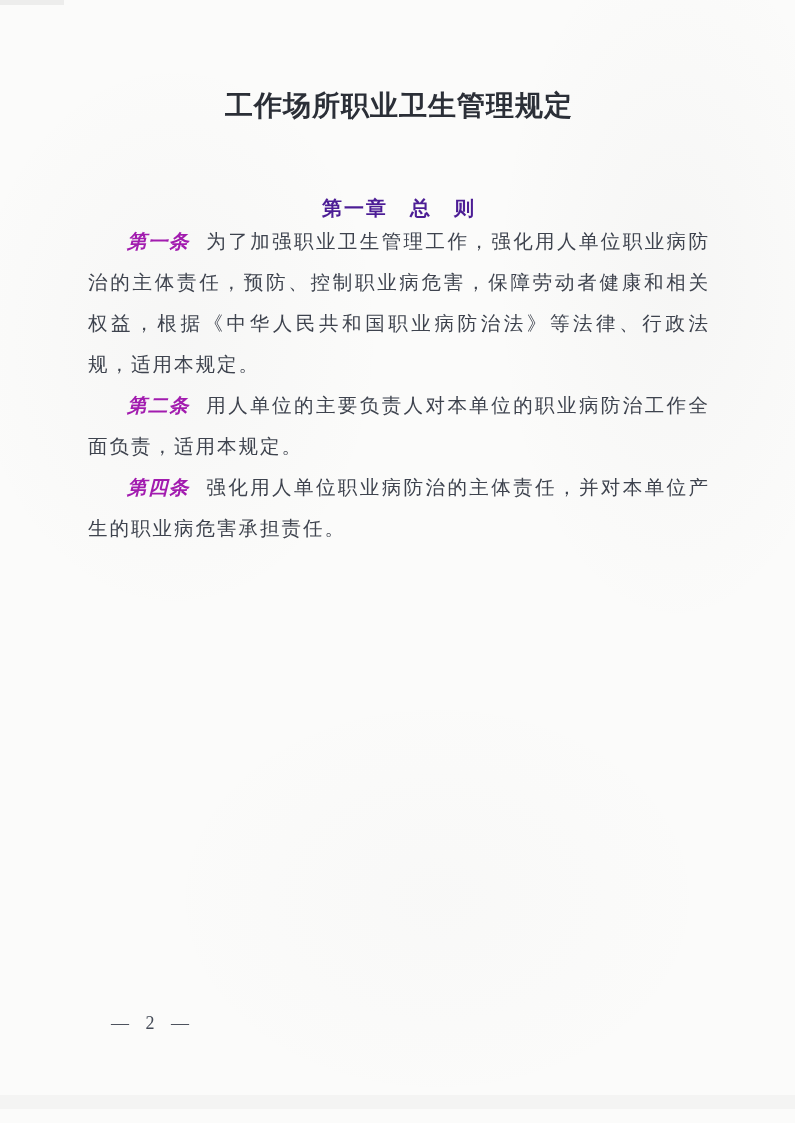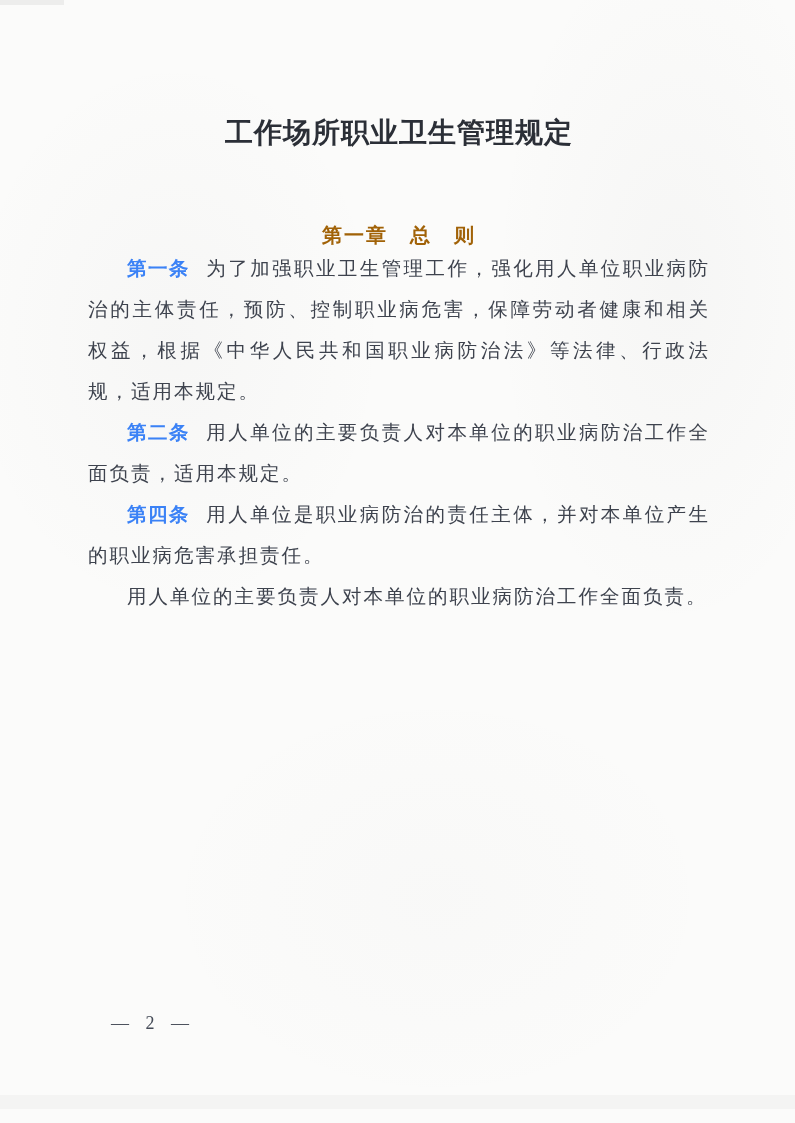--- a/index.html
+++ b/index.html
@@ -41,57 +41,58 @@
     background: #f4f4f3;
   }
   .content {
     position: absolute;
     left: 88px;
     top: 0;
     width: 622px;
   }
   .doc-title {
     margin: 0;
-    padding-top: 116px;
+    padding-top: 89px;
     text-align: center;
     font-size: 28px;
     line-height: 34px;
     font-weight: 700;
     letter-spacing: 1px;
     color: #2b2f37;
   }
   .chapter-heading {
     margin: 0;
     margin-top: 72px;
     text-align: center;
     font-size: 20px;
     line-height: 26px;
     font-weight: 700;
     letter-spacing: 2px;
-    color: #a16207;
+    color: #4c1d95;
     font-family: "Liberation Sans", "DejaVu Sans", sans-serif;
   }
   .articles {
     margin-top: 0;
   }
   .article {
     margin: 0;
     font-size: 19.5px;
     line-height: 41px;
     color: #3e434e;
     text-indent: 2em;
     text-align: justify;
     letter-spacing: 2px;
   }
   .article .label {
     font-weight: 700;
-    color: #3b82f6;
+    color: #a21caf;
     margin-right: 0.85em;
     font-family: "Liberation Sans", "DejaVu Sans", sans-serif;
     letter-spacing: 1px;
+    font-style: italic;
   }
   .article .label:empty {
     display: none;
   }
   .page-footer {
     position: absolute;
     left: 111px;
     top: 1013px;
     font-size: 18px;
     letter-spacing: 6px;
@@ -110,24 +111,21 @@
     <h2 class="chapter-heading">第一章　总　则</h2>
 
     <div class="articles">
       <p class="article">
         <span class="label">第一条</span><span>为了加强职业卫生管理工作，强化用人单位职业病防治的主体责任，预防、控制职业病危害，保障劳动者健康和相关权益，根据《中华人民共和国职业病防治法》等法律、行政法规，适用本规定。</span>
       </p>
       <p class="article">
         <span class="label">第二条</span><span>用人单位的主要负责人对本单位的职业病防治工作全面负责，适用本规定。</span>
       </p>
       <p class="article">
-        <span class="label">第四条</span><span>用人单位是职业病防治的责任主体，并对本单位产生的职业病危害承担责任。</span>
-      </p>
-      <p class="article">
-        <span>用人单位的主要负责人对本单位的职业病防治工作全面负责。</span>
+        <span class="label">第四条</span><span>强化用人单位职业病防治的主体责任，并对本单位产生的职业病危害承担责任。</span>
       </p>
     </div>
   </div>
 
   <div class="page-footer">— 2 —</div>
 
   <div class="scan-band-bottom"></div>
 </div>
 
 </body></html>

